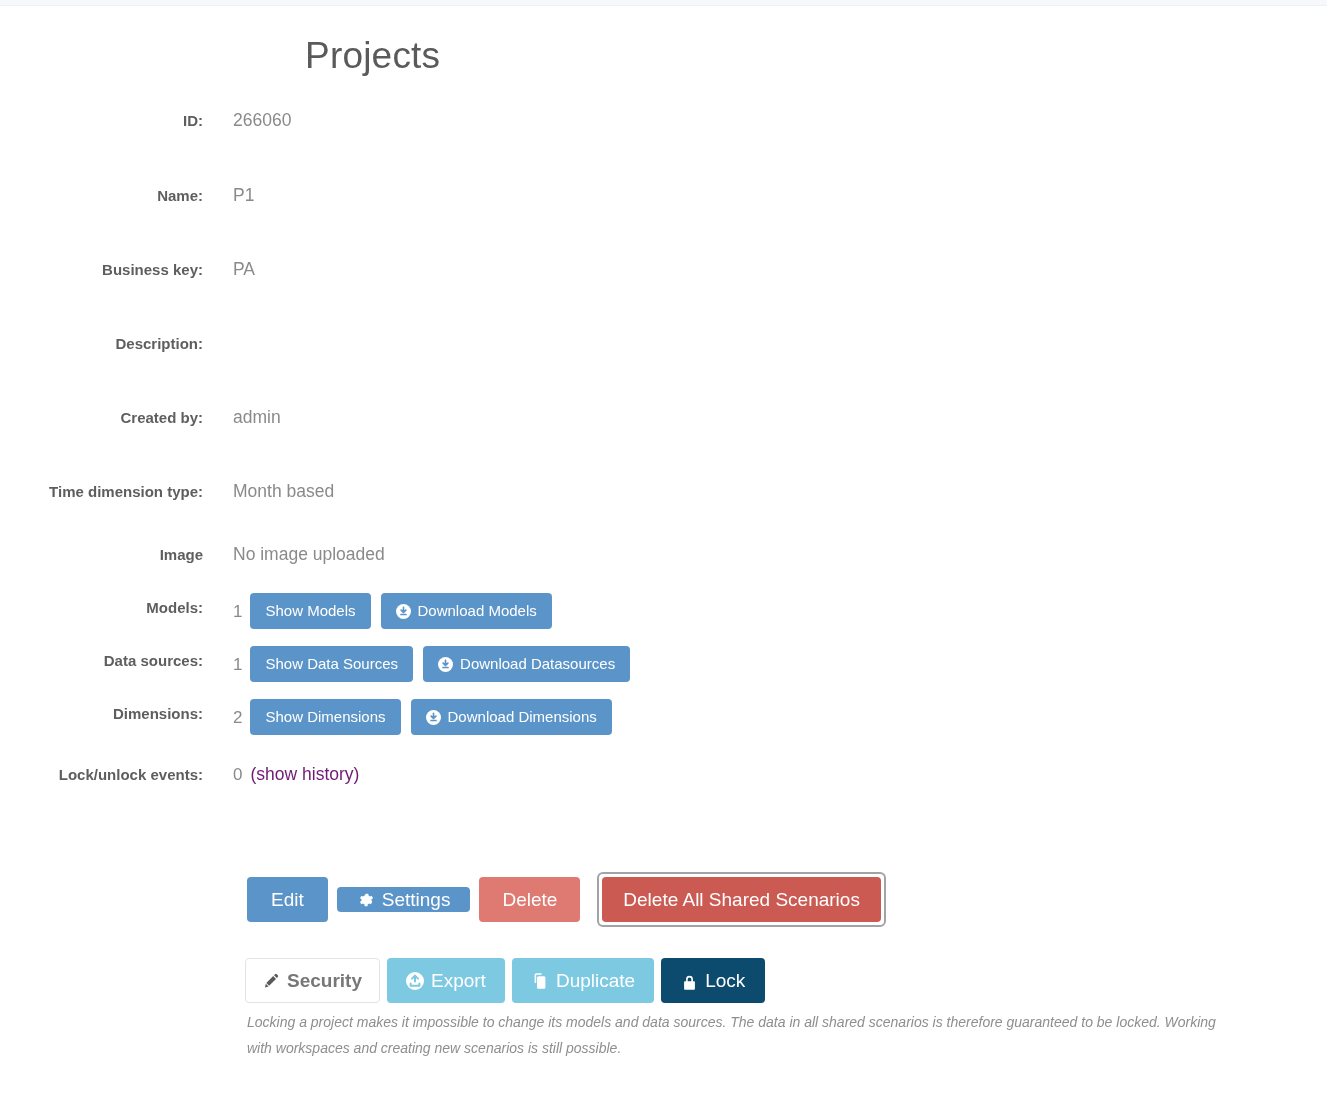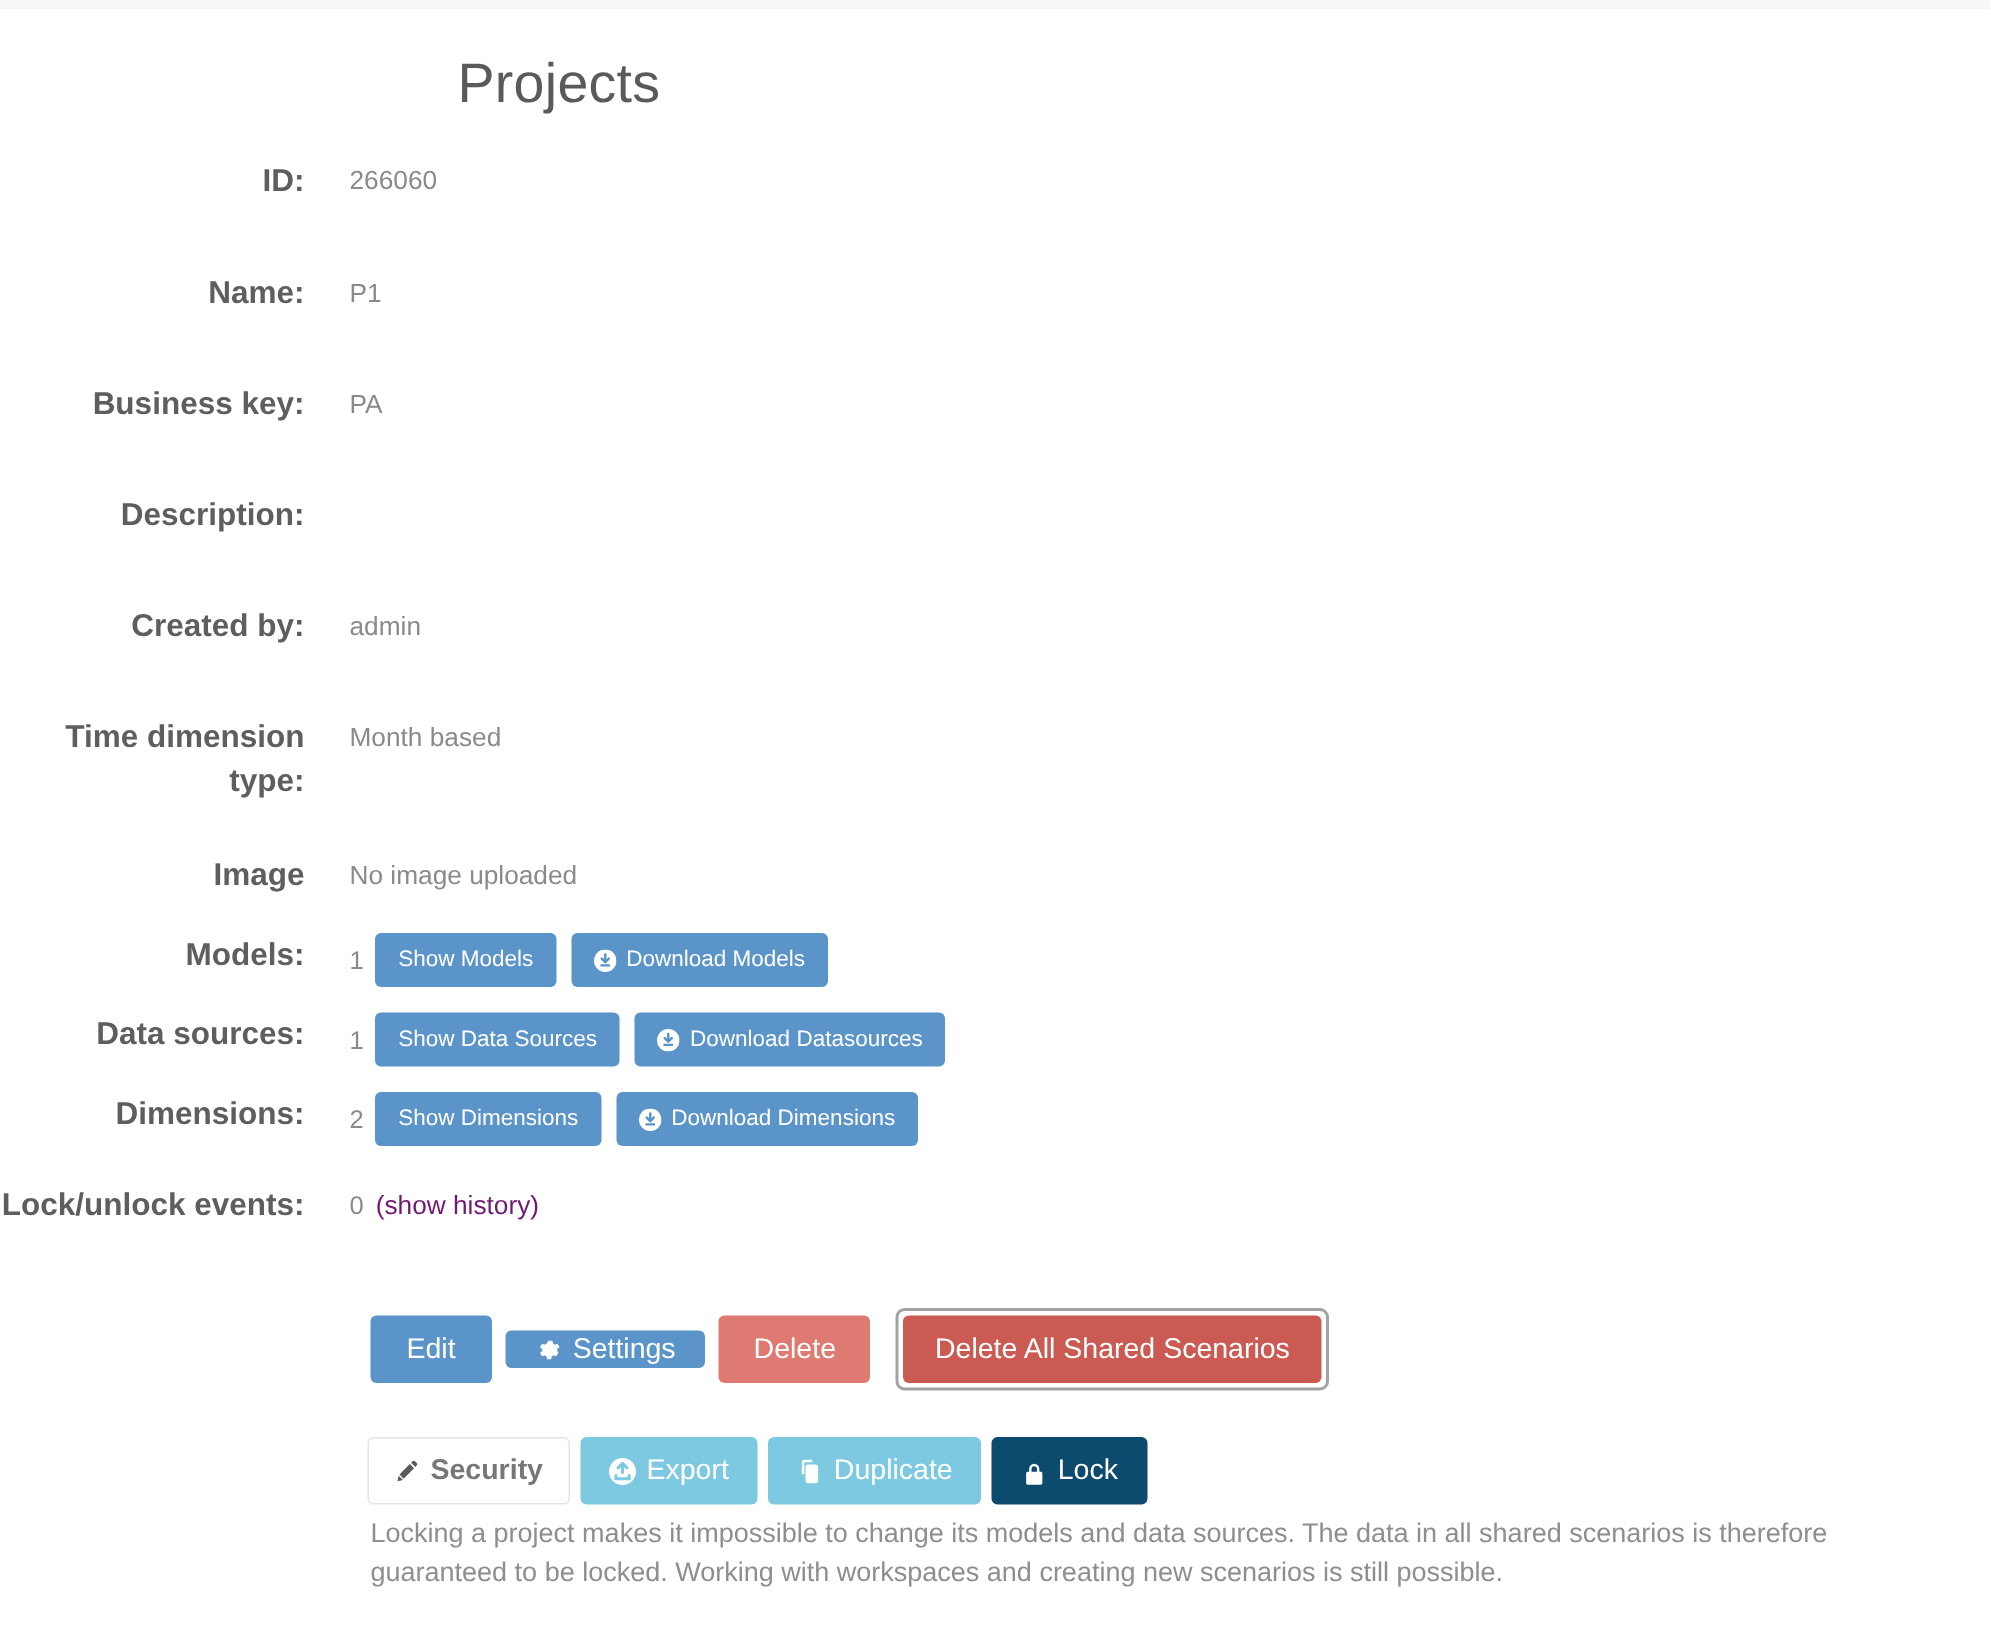--- a/index.html
+++ b/index.html
@@ -47,21 +47,21 @@
   }
   .row {
     display: flex;
     align-items: flex-start;
     margin-bottom: 10px;
   }
   .dt {
     width: 203px;
     flex: 0 0 203px;
     text-align: right;
-    font-size: 21px;
+    font-size: 15px;
     font-weight: bold;
     color: #5e5e5e;
     line-height: 29px;
     padding-right: 0;
   }
   .dd {
     margin-left: 30px;
     font-size: 17.5px;
     font-weight: 400;
     color: #8a8a8a;
@@ -133,23 +133,24 @@
     border: 2px solid #a3a3a3;
     border-radius: 6px;
     padding: 3px;
     background: #ffffff;
   }
 
   .helptext {
     margin-left: 233px;
     margin-top: 9px;
     width: 975px;
-    font-size: 18px;
+    font-size: 14px;
     line-height: 26px;
     color: #8e8e8e;
+    font-style: italic;
   }
 
   
   .ico { display: inline-block; vertical-align: middle; line-height: 0; }
   .ico svg { display: block; }
 </style>
 </head>
 <body>
 
 <div class="topbar"></div>

